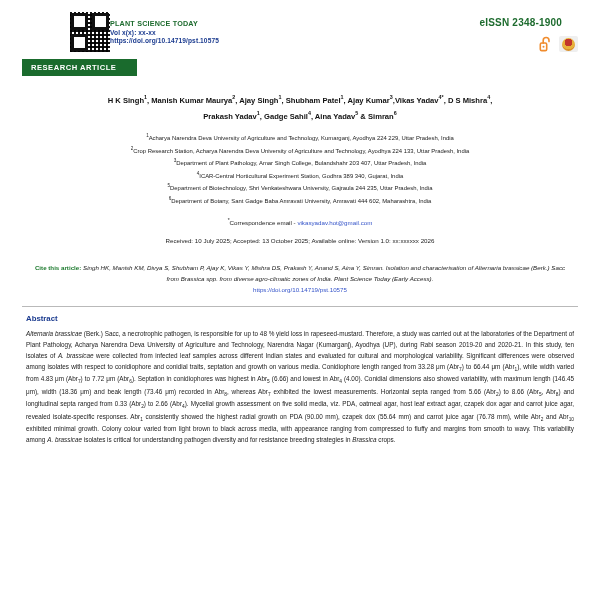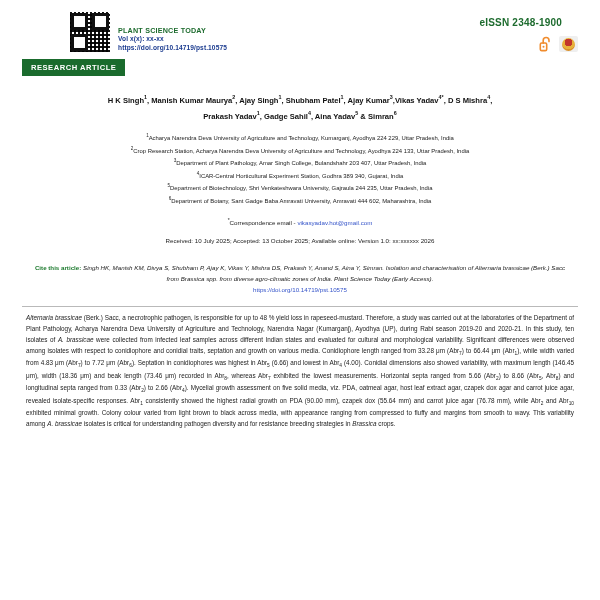--- a/index.html
+++ b/index.html
@@ -27,22 +27,21 @@
 
   
   .masthead {
     position: relative;
     padding: 12px 18px 0 22px;
     height: 78px;
     box-sizing: border-box;
   }
   .mast-left {
     display: flex;
-    align-items: flex-end;
-    gap: 8px;
+    align-items: center;
     padding-left: 48px;
   }
   .qr {
     width: 40px;
     height: 40px;
     flex: 0 0 40px;
     background:
       repeating-linear-gradient(90deg, #111 0 2px, #fff 2px 4px),
       repeating-linear-gradient(0deg, #111 0 2px, #fff 2px 4px);
     background-blend-mode: multiply;
@@ -129,21 +128,21 @@
     position: relative;
   }
   .research-tag {
     margin: 7px 0 0 0;
     display: inline-block;
     background: #1a6b2d;
     color: #ffffff;
     font-size: 7.6px;
     font-weight: bold;
     letter-spacing: 0.5px;
-    padding: 4px 9px 4px 9px;
+    padding: 4px 21px 4px 9px;
   }
 
   
   .title {
     margin: 10px 36px 0 36px;
     text-align: center;
     color: #1d7a2e;
     font-size: 16.2px;
     font-weight: bold;
     line-height: 1.33;
@@ -286,15 +285,16 @@
   <div class="corr">
     <sup>*</sup><span>Correspondence email - </span><span class="email">vikasyadav.hot@gmail.com</span>
   </div>
 
   <div class="dates">Received: 10 July 2025; Accepted: 13 October 2025; Available online: Version 1.0: xx:xxxxxx 2026</div>
 
   <div class="cite"><span class="lbl">Cite this article:</span><span> Singh HK, Manish KM, Divya S, Shubham P, Ajay K, Vikas Y, Mishra DS, Prakash Y, Anand S, Aina Y, Simran. Isolation and characterisation of </span><i>Alternaria brassicae</i><span> (Berk.) Sacc from </span><i>Brassica</i><span> spp. from diverse agro-climatic zones of India. Plant Science Today (Early Access).</span><br><span class="doi">https://doi.org/10.14719/pst.10575</span></div>
 
   <div class="rule"></div>
 
+  <div class="abs-heading">Abstract</div>
   <div class="abs-body" id="absbody"><i>Alternaria brassicae</i> (Berk.) Sacc, a necrotrophic pathogen, is responsible for up to 48 % yield loss in rapeseed-mustard. Therefore, a study was carried out at the laboratories of the Department of Plant Pathology, Acharya Narendra Deva University of Agriculture and Technology, Narendra Nagar (Kumarganj), Ayodhya (UP), during Rabi season 2019-20 and 2020-21. In this study, ten isolates of <i>A. brassicae</i> were collected from infected leaf samples across different Indian states and evaluated for cultural and morphological variability. Significant differences were observed among isolates with respect to conidiophore and conidial traits, septation and growth on various media. Conidiophore length ranged from 33.28 μm (Abr<sub>7</sub>) to 66.44 μm (Abr<sub>1</sub>), while width varied from 4.83 μm (Abr<sub>7</sub>) to 7.72 μm (Abr<sub>6</sub>). Septation in conidiophores was highest in Abr<sub>5</sub> (6.66) and lowest in Abr<sub>4</sub> (4.00). Conidial dimensions also showed variability, with maximum length (146.45 μm), width (18.36 μm) and beak length (73.46 μm) recorded in Abr<sub>8</sub>, whereas Abr<sub>7</sub> exhibited the lowest measurements. Horizontal septa ranged from 5.66 (Abr<sub>2</sub>) to 8.66 (Abr<sub>5</sub>, Abr<sub>8</sub>) and longitudinal septa ranged from 0.33 (Abr<sub>2</sub>) to 2.66 (Abr<sub>4</sub>). Mycelial growth assessment on five solid media, viz. PDA, oatmeal agar, host leaf extract agar, czapek dox agar and carrot juice agar, revealed isolate-specific responses. Abr<sub>1</sub> consistently showed the highest radial growth on PDA (90.00 mm), czapek dox (55.64 mm) and carrot juice agar (76.78 mm), while Abr<sub>2</sub> and Abr<sub>10</sub> exhibited minimal growth. Colony colour varied from light brown to black across media, with appearance ranging from compressed to fluffy and margins from smooth to wavy. This variability among <i>A. brassicae</i> isolates is critical for understanding pathogen diversity and for resistance breeding strategies in <i>Brassica</i> crops.</div>
 
 </div>
 
 </body></html>

